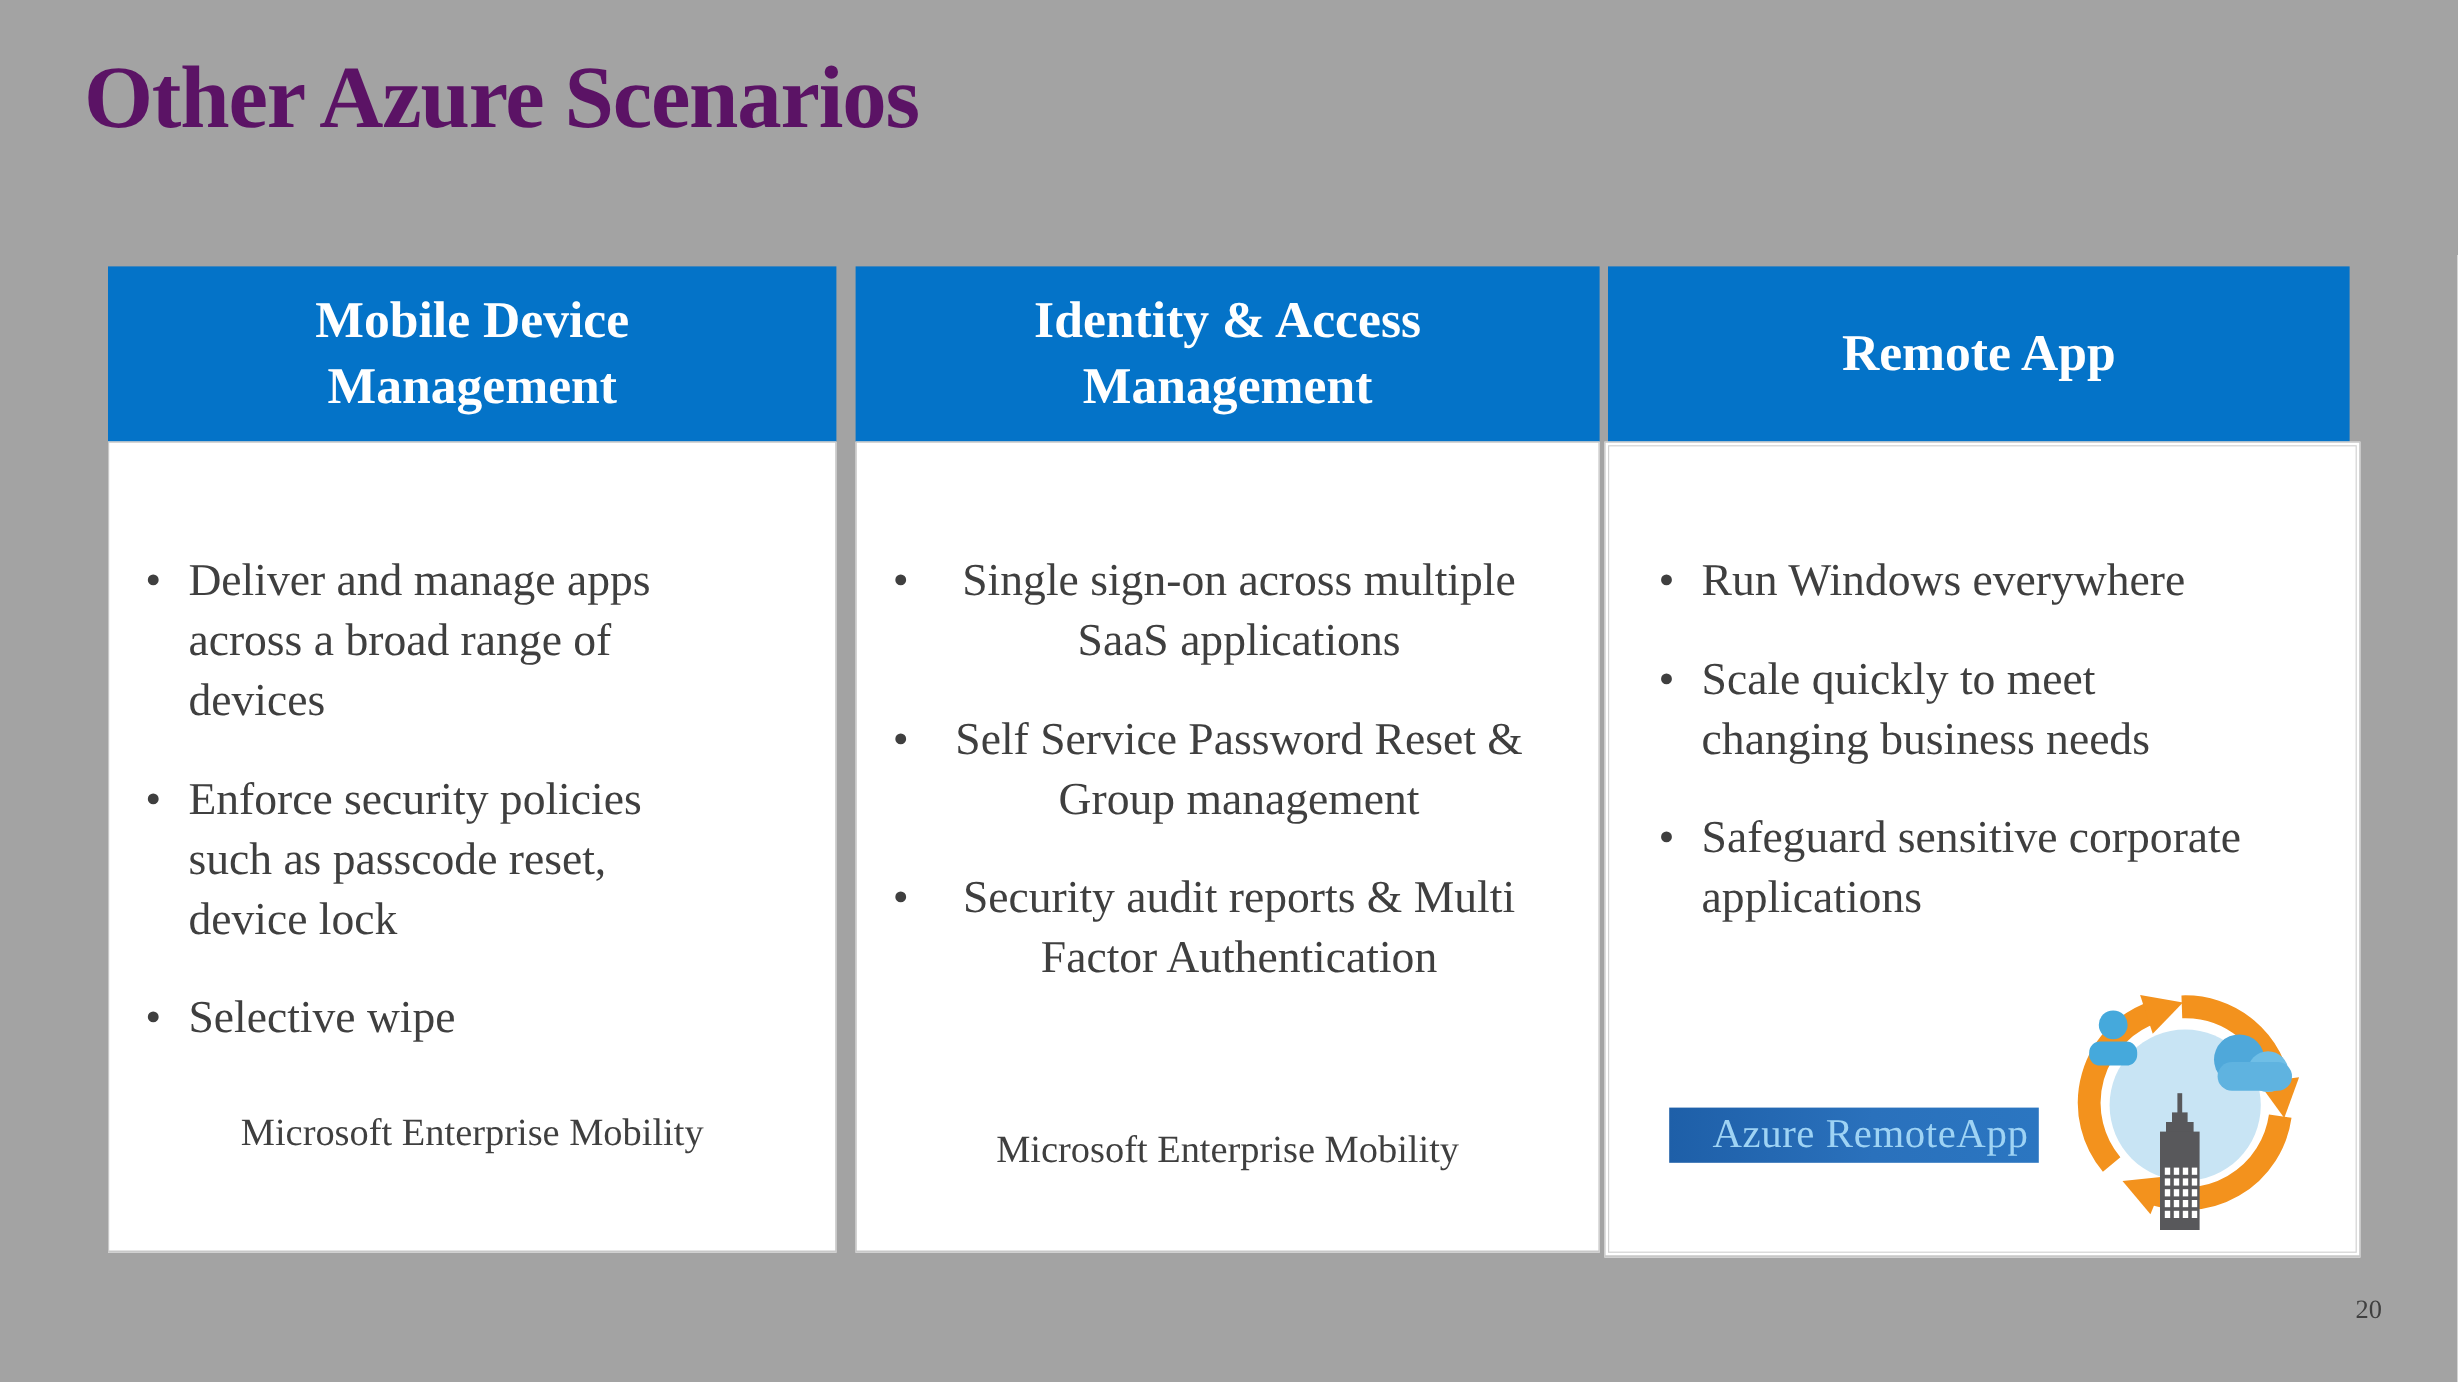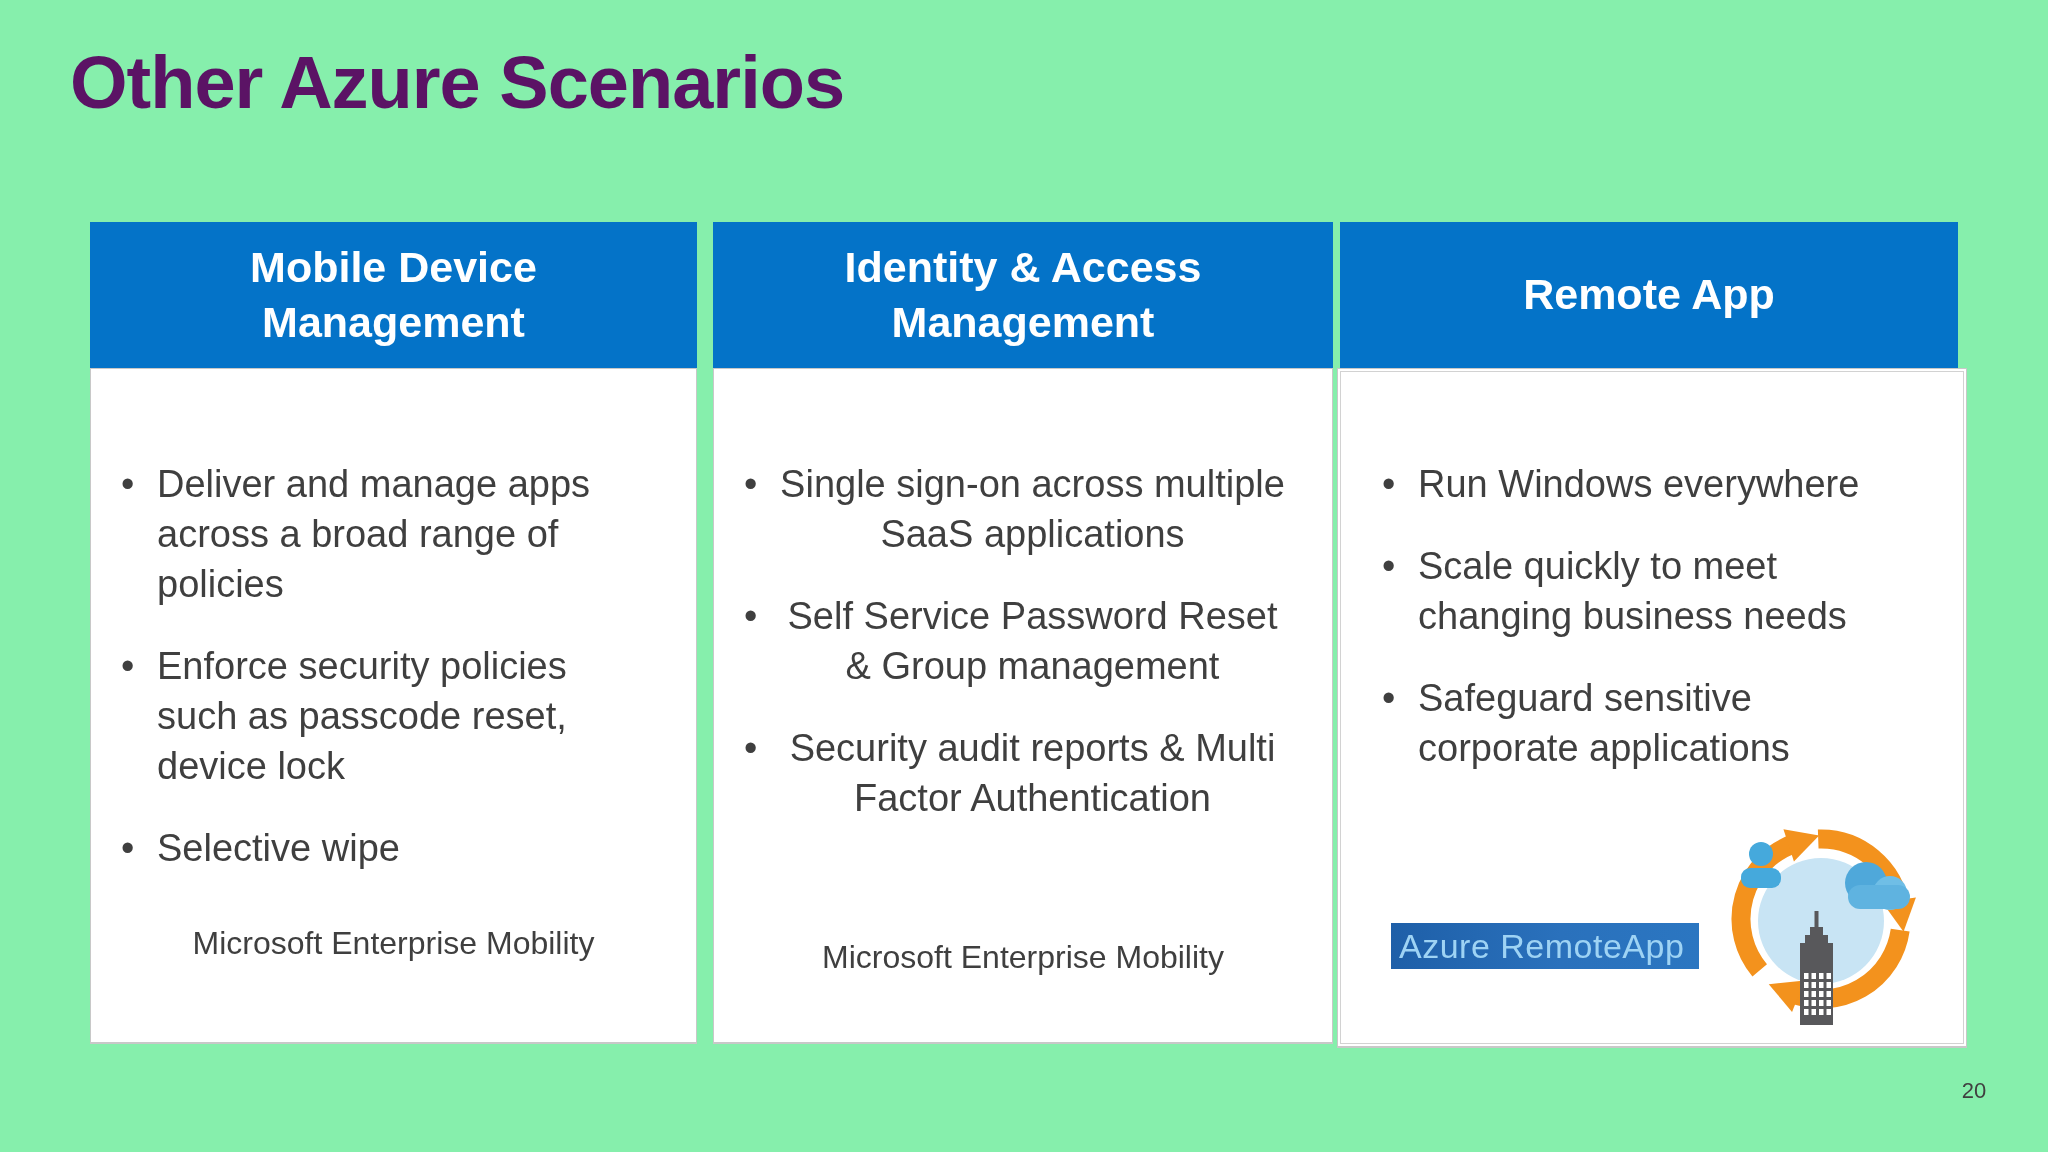--- a/index.html
+++ b/index.html
@@ -1,18 +1,18 @@
 <!DOCTYPE html>
 <html><head>
 <meta charset="utf-8">
 <style>
   html,body{margin:0;padding:0;background:#ffffff;}
   .slide{
-    position:relative;width:2048px;height:1152px;background:#86efac;overflow:hidden;
-    font-family:Liberation Sans, sans-serif;
+    position:relative;width:2048px;height:1152px;background:#a3a3a3;overflow:hidden;
+    font-family:Liberation Serif, serif;
   }
   .title{
     position:absolute;left:70px;top:40px;margin:0;
     font-size:74px;font-weight:700;letter-spacing:-1px;color:#5B1365;
   }
   .col{position:absolute;top:222px;}
   .col-header{
     position:absolute;top:0;left:0;right:0;height:146px;
     background:#0473C8;color:#ffffff;
     display:flex;align-items:center;justify-content:center;text-align:center;
@@ -41,21 +41,21 @@
   .caption{
     position:absolute;left:0;right:0;text-align:center;
     color:#3F3F3F;font-size:32px;font-weight:400;
   }
   .col1 .caption{top:556px;}
   .col2 .caption{top:570px;}
   .badge{
     position:absolute;left:53px;top:554px;width:308px;height:46px;
     background:linear-gradient(90deg,#1E5FA8 0%,#2A71BC 55%,#2B76C1 100%);
     color:#9ED3F4;font-size:34px;font-weight:400;
-    display:flex;align-items:center;padding-left:8px;box-sizing:border-box;
+    display:flex;align-items:center;padding-left:36px;box-sizing:border-box;
     letter-spacing:0.5px;
   }
   .cycle-icon{position:absolute;left:388px;top:452px;width:200px;height:210px;}
   .page-number{
     position:absolute;left:1944px;top:1078px;width:60px;text-align:center;
     color:#404040;font-size:22px;
   }
 </style>
 </head>
 <body>
@@ -63,21 +63,21 @@
 <div class="slide">
 
   <h1 class="title">Other Azure Scenarios</h1>
 
   <section class="col col1">
     <header class="col-header">Mobile Device Management</header>
     <div class="col-body">
       <ul class="bullets">
         <li class="bullet">
           <span class="dot">•</span>
-          <span class="btext">Deliver and manage apps across a broad range of policies</span>
+          <span class="btext">Deliver and manage apps across a broad range of devices</span>
         </li>
         <li class="bullet">
           <span class="dot">•</span>
           <span class="btext">Enforce security policies such as passcode reset, device lock</span>
         </li>
         <li class="bullet">
           <span class="dot">•</span>
           <span class="btext">Selective wipe</span>
         </li>
       </ul>

